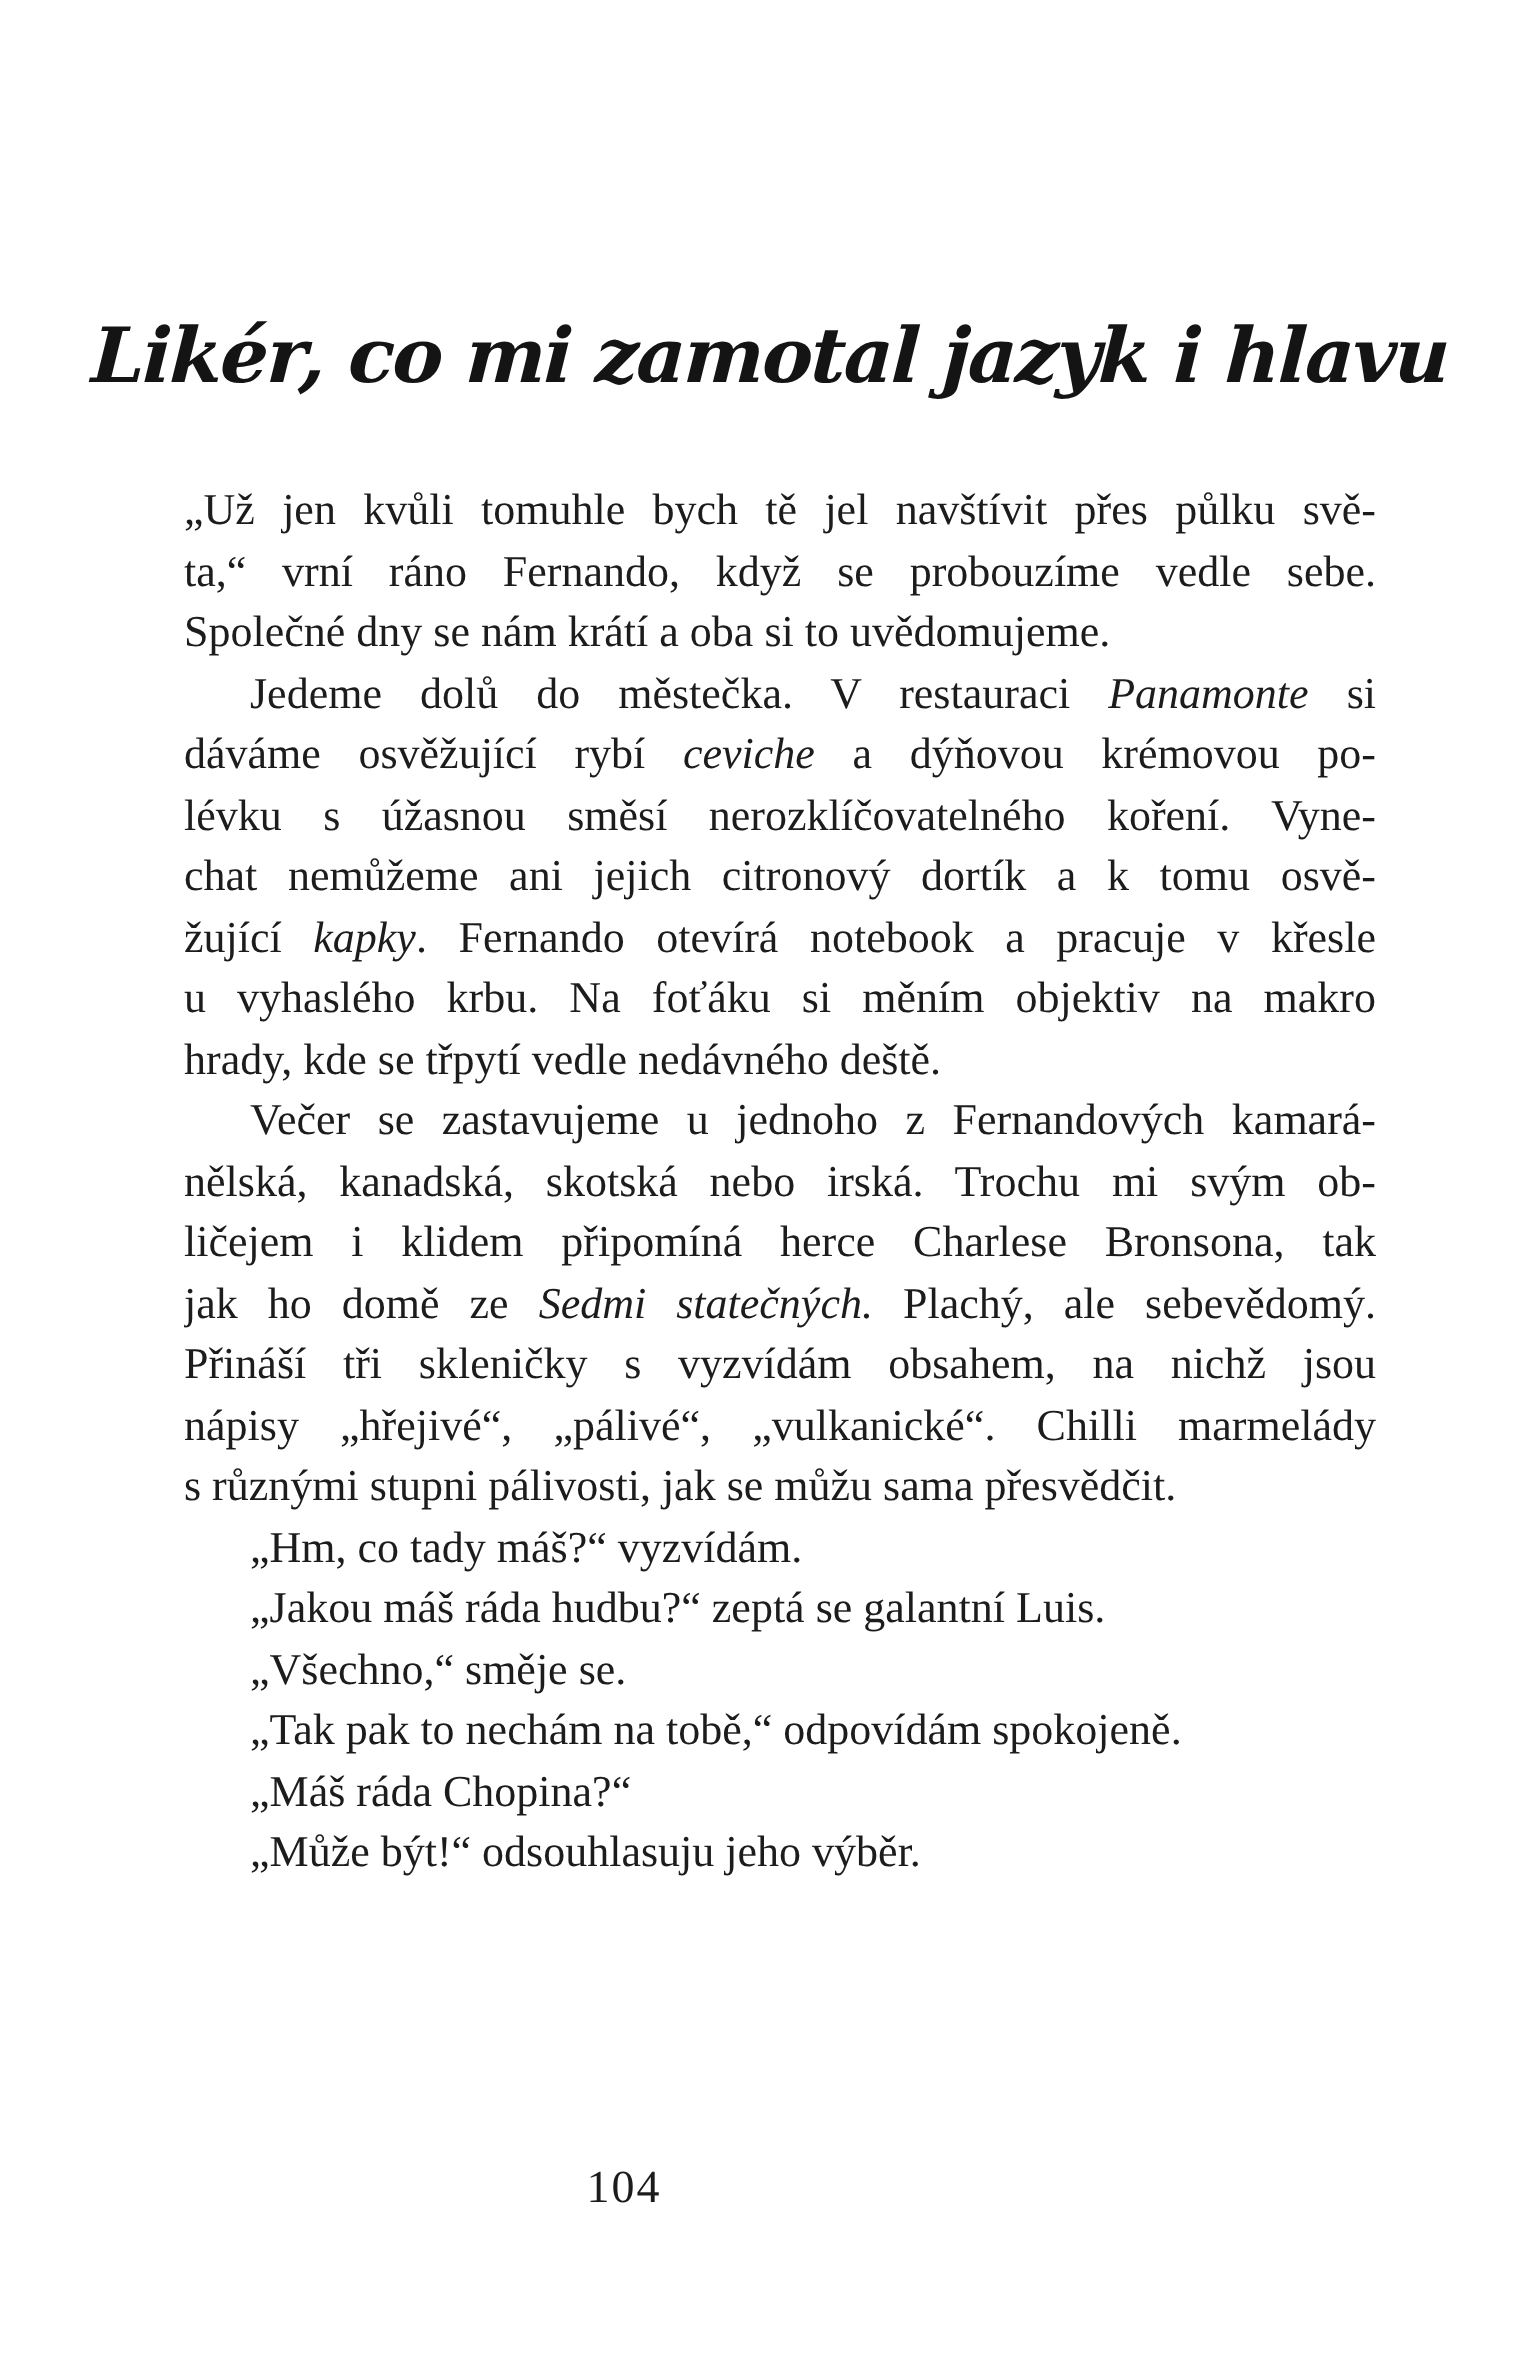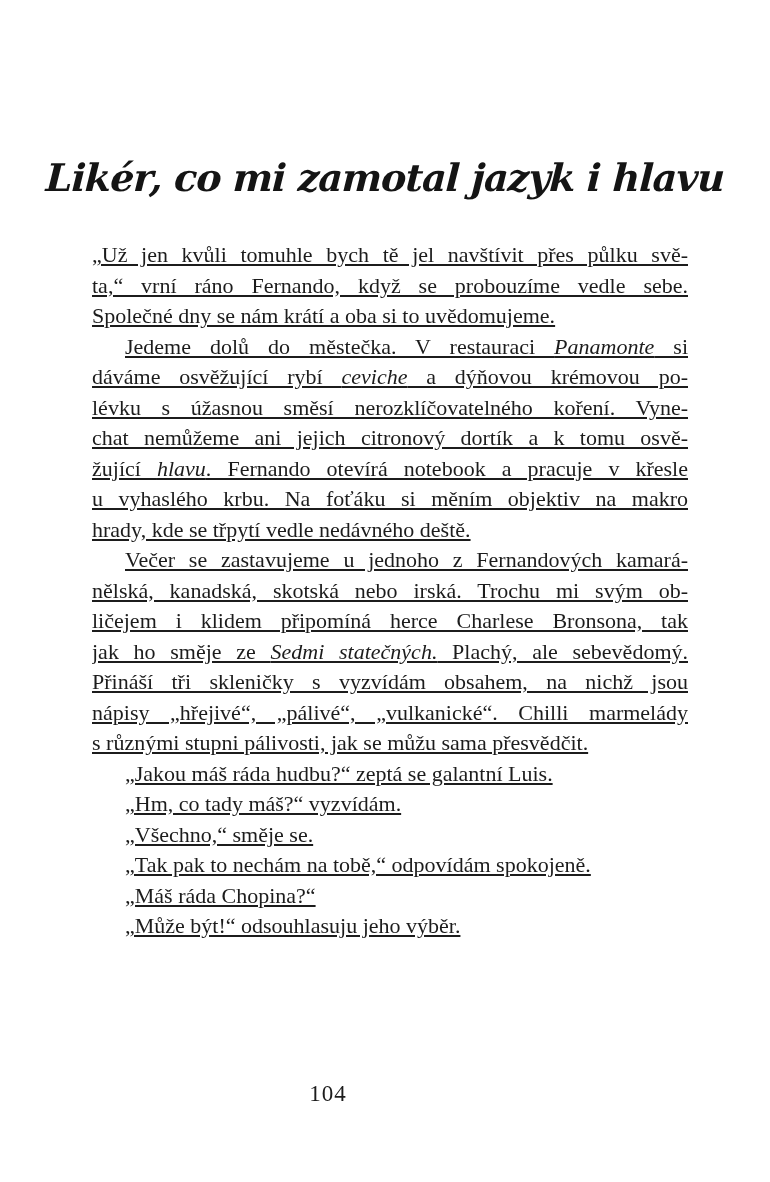--- a/index.html
+++ b/index.html
@@ -34,31 +34,30 @@
     width: 596px;
     font-size: 22px;
     line-height: 30.5px;
     overflow: hidden;
   }
   .para { margin: 0; }
   .line {
     white-space: nowrap;
     text-align: justify;
     text-align-last: justify;
-    text-decoration: underline;
   }
   .line.last {
     text-align-last: left;
   }
   .para.indent .line:first-child { text-indent: 33px; }
   .it { font-style: italic; margin-top: 40px; }
   .page-number {
     position: absolute;
     top: 1081px;
-    left: 16px;
+    left: 0;
     width: 624px;
     text-align: center;
     font-size: 23px;
     letter-spacing: 1px;
     color: #1c1c1c;
   }
 </style>
 </head>
 <body>
 
@@ -68,38 +67,38 @@
       <div class="para">
         <div class="line"><span class="">„Už jen kvůli tomuhle bych tě jel navštívit přes půlku svě-</span></div>
         <div class="line"><span class="">ta,“ vrní ráno Fernando, když se probouzíme vedle sebe.</span></div>
         <div class="line last"><span class="">Společné dny se nám krátí a oba si to uvědomujeme.</span></div>
       </div>
       <div class="para indent">
         <div class="line"><span class="">Jedeme dolů do městečka. V restauraci </span><span class="it">Panamonte</span><span class=""> si</span></div>
         <div class="line"><span class="">dáváme osvěžující rybí </span><span class="it">ceviche</span><span class=""> a dýňovou krémovou po-</span></div>
         <div class="line"><span class="">lévku s úžasnou směsí nerozklíčovatelného koření. Vyne-</span></div>
         <div class="line"><span class="">chat nemůžeme ani jejich citronový dortík a k tomu osvě-</span></div>
-        <div class="line"><span class="">žující </span><span class="it">hlavu</span><span class="">. Fernando otevírá notebook a pracuje v křesle</span></div>
+        <div class="line"><span class="">žující </span><span class="it">kapky</span><span class="">. Fernando otevírá notebook a pracuje v křesle</span></div>
         <div class="line"><span class="">u vyhaslého krbu. Na foťáku si měním objektiv na makro</span></div>
         <div class="line last"><span class="">hrady, kde se třpytí vedle nedávného deště.</span></div>
       </div>
       <div class="para indent">
         <div class="line"><span class="">Večer se zastavujeme u jednoho z Fernandových kamará-</span></div>
         <div class="line"><span class="">nělská, kanadská, skotská nebo irská. Trochu mi svým ob-</span></div>
         <div class="line"><span class="">ličejem i klidem připomíná herce Charlese Bronsona, tak</span></div>
-        <div class="line"><span class="">jak ho směje ze </span><span class="it">Sedmi statečných.</span><span class=""> Plachý, ale sebevědomý.</span></div>
+        <div class="line"><span class="">jak ho domě ze </span><span class="it">Sedmi statečných.</span><span class=""> Plachý, ale sebevědomý.</span></div>
         <div class="line"><span class="">Přináší tři skleničky s vyzvídám obsahem, na nichž jsou</span></div>
         <div class="line"><span class="">nápisy „hřejivé“, „pálivé“, „vulkanické“. Chilli marmelády</span></div>
         <div class="line last"><span class="">s různými stupni pálivosti, jak se můžu sama přesvědčit.</span></div>
       </div>
       <div class="para indent">
-        <div class="line last"><span class="">„Jakou máš ráda hudbu?“ zeptá se galantní Luis.</span></div>
+        <div class="line last"><span class="">„Hm, co tady máš?“ vyzvídám.</span></div>
       </div>
       <div class="para indent">
-        <div class="line last"><span class="">„Hm, co tady máš?“ vyzvídám.</span></div>
+        <div class="line last"><span class="">„Jakou máš ráda hudbu?“ zeptá se galantní Luis.</span></div>
       </div>
       <div class="para indent">
         <div class="line last"><span class="">„Všechno,“ směje se.</span></div>
       </div>
       <div class="para indent">
         <div class="line last"><span class="">„Tak pak to nechám na tobě,“ odpovídám spokojeně.</span></div>
       </div>
       <div class="para indent">
         <div class="line last"><span class="">„Máš ráda Chopina?“</span></div>
       </div>

